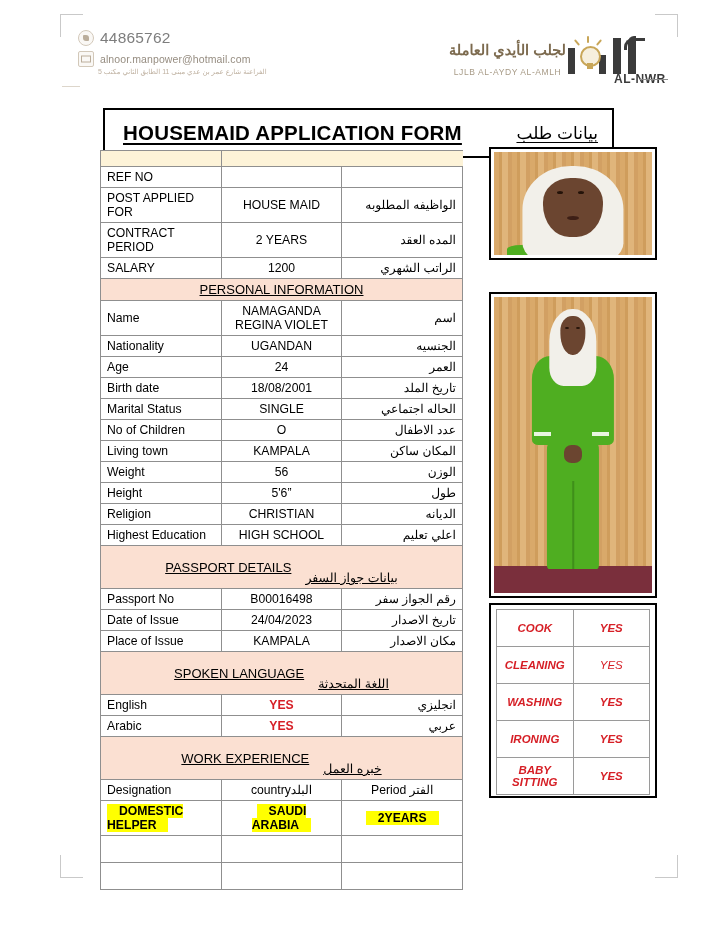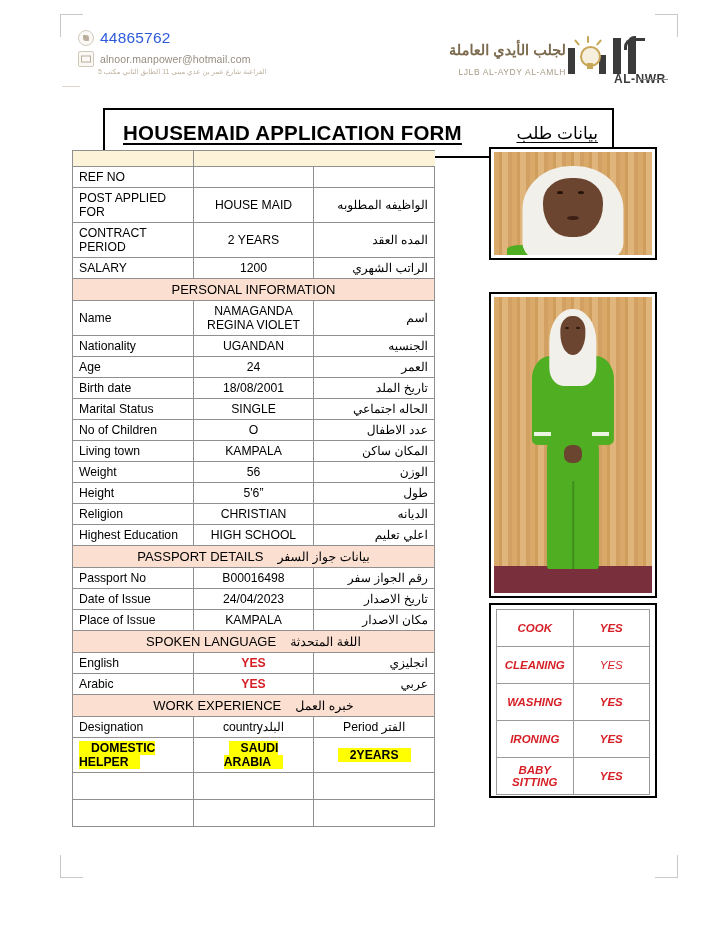--- a/index.html
+++ b/index.html
@@ -63,21 +63,21 @@
     content: "";
     position: absolute;
     left: 50%; top: 50%;
     transform: translate(-50%, -50%);
     background: #b6a894;
   }
   .ic-phone::after { width: 6px; height: 6px; border-radius: 1px 3px 1px 3px; }
   .ic-mobile::after { width: 4px; height: 8px; border-radius: 1px; }
   .ic-mail { border-radius: 2px; }
   .ic-mail::after { width: 8px; height: 5px; border: 1px solid #b6a894; background: transparent; border-radius: 0; }
-  .phone-1 { font-size: 15.5px; color: #1d4ed8; letter-spacing: .2px; }
+  .phone-1 { font-size: 15.5px; color: #737373; letter-spacing: .2px; }
   .phone-2 { font-size: 15.5px; color: #2b2b2b; letter-spacing: .2px; }
   .email-txt { font-size: 10.5px; color: #8d8376; letter-spacing: .1px; }
   .addr-ar {
     font-size: 7px;
     color: #b5a头;
     color: #b9aa98;
     margin-left: 20px;
     margin-top: 1px;
     direction: rtl;
     letter-spacing: .2px;
@@ -106,20 +106,21 @@
     direction: rtl;
     font-weight: bold;
     letter-spacing: .3px;
   }
   .logo-ar-sub {
     font-size: 8.5px;
     color: #a79madc;
     color: #a79a86;
     letter-spacing: .6px;
     margin-top: 10px;
+    text-align: center;
   }
   .logo-mark {
     position: relative;
     width: 96px;
     height: 48px;
   }
   .lm-bar {
     position: absolute;
     background: #3b3b3b;
     bottom: 10px;
@@ -199,21 +200,21 @@
   .title-ar {
     font-size: 17px;
     direction: rtl;
     text-decoration: underline;
     text-underline-offset: 3px;
   }
 
   
   .form-table {
     position: absolute;
-    left: 72px;
+    left: 100px;
     top: 150px;
     width: 363px;
     border-collapse: collapse;
     table-layout: fixed;
   }
   .form-table td {
     border: 1px solid #8f8f8f;
     font-size: 12.2px;
     padding: 3px 6px;
     height: 14px;
@@ -230,29 +231,30 @@
     padding: 1px;
     border-bottom: 1px solid #8f8f8f;
   }
   .band-top td.no-right { border-right: none; }
 
   .section-row td {
     background: #fbe0d2;
     text-align: center;
     font-size: 13px;
     padding: 3px 6px;
+    text-decoration: underline;
   }
   .section-row .sec-inner {
     display: flex;
     align-items: center;
     justify-content: center;
     gap: 14px;
   }
   .sec-en { font-weight: normal; }
-  .sec-ar { direction: rtl; font-size: 12.5px; }
+  .sec-ar { direction: rtl; font-size: 12.5px; margin-top: 21px; }
 
   .val-red { color: #d61f26; font-weight: bold; }
   .hl { background: #ffff00; padding: 0 12px; }
   .two-line { line-height: 1.15; }
   .empty-row td { height: 20px; }
 
   .we-head td { text-align: center; }
   .we-mixed { font-size: 12.2px; }
 
   

